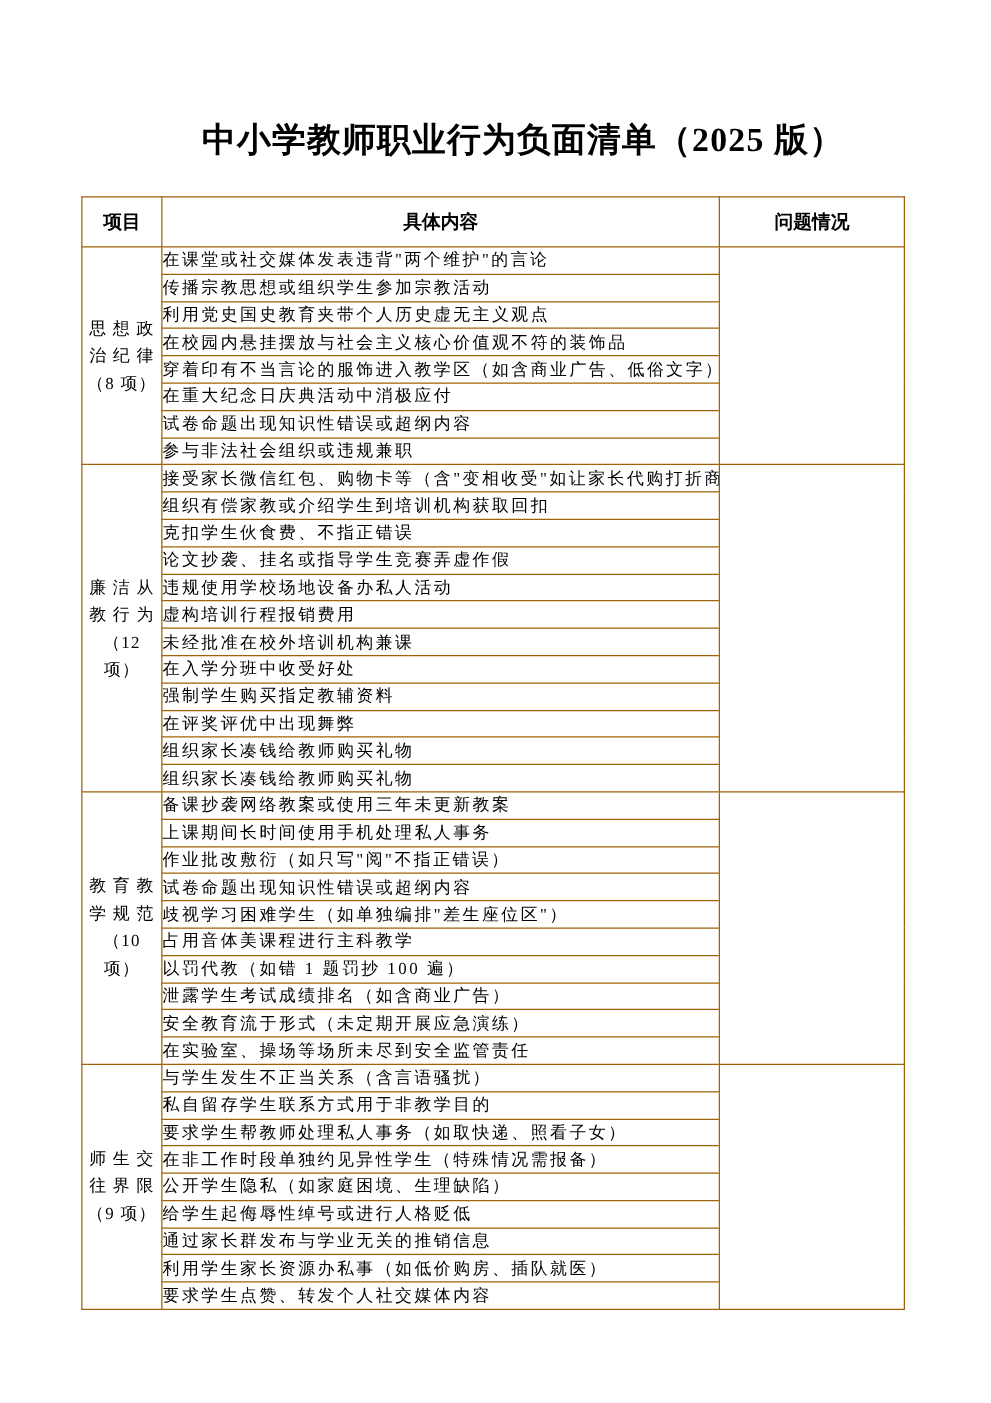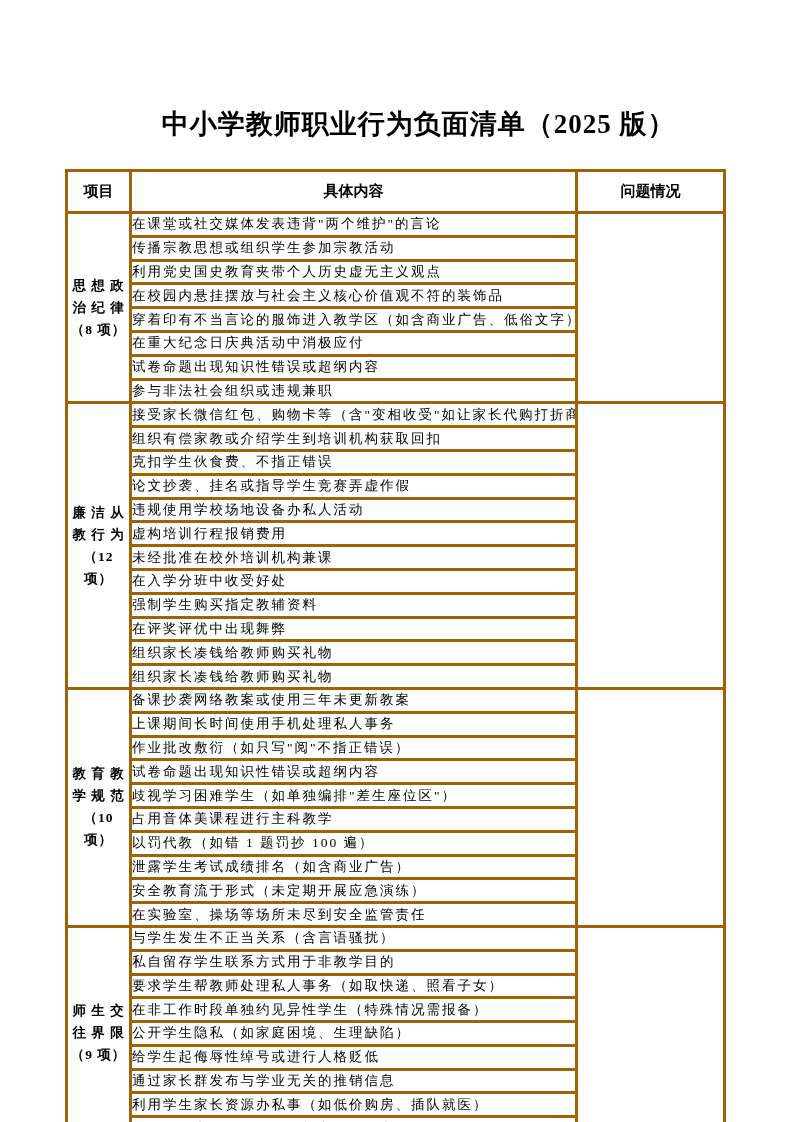--- a/index.html
+++ b/index.html
@@ -11,58 +11,57 @@
   body {
     width: 793px;
     height: 1122px;
     font-family: "Liberation Serif", "DejaVu Serif", serif;
     overflow: hidden;
   }
   .page {
     padding-top: 94px;
   }
   .title {
-    margin: 12px;
+    margin: 0;
     text-align: center;
     font-size: 27px;
     font-weight: bold;
     letter-spacing: 1px;
     font-family: "Liberation Serif", "DejaVu Serif", serif;
     padding-left: 44px;
   }
   table.nlist {
     border-collapse: collapse;
     table-layout: fixed;
     margin-left: 65px;
     margin-top: 27px;
     width: 658px;
   }
   table.nlist col.c1 { width: 64px; }
   table.nlist col.c2 { width: 446px; }
   table.nlist col.c3 { width: 148px; }
   table.nlist th,
   table.nlist td {
-    border: 3px solid #a16207;
+    border: 1px solid #a16207;
     padding: 0;
     vertical-align: middle;
   }
   table.nlist th {
     height: 39px;
     text-align: center;
     font-weight: bold;
     font-size: 15px;
     font-family: "Liberation Sans", "DejaVu Sans", sans-serif;
   }
   td.cat {
     text-align: center;
     font-size: 13.5px;
     line-height: 22px;
     white-space: pre-line;
     letter-spacing: 1px;
-    font-weight: bold;
   }
   td.content {
     height: 20.8px;
     font-size: 13.5px;
     letter-spacing: 2px;
     padding-left: 12px;
     white-space: nowrap;
     overflow: hidden;
   }
   td.prob {

